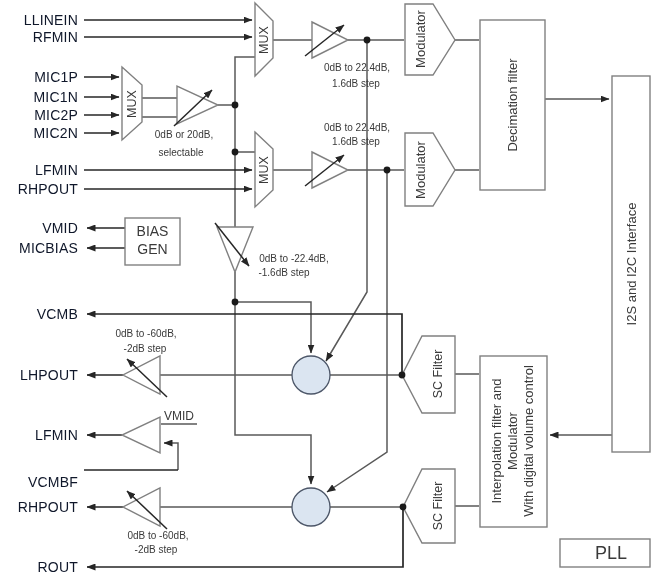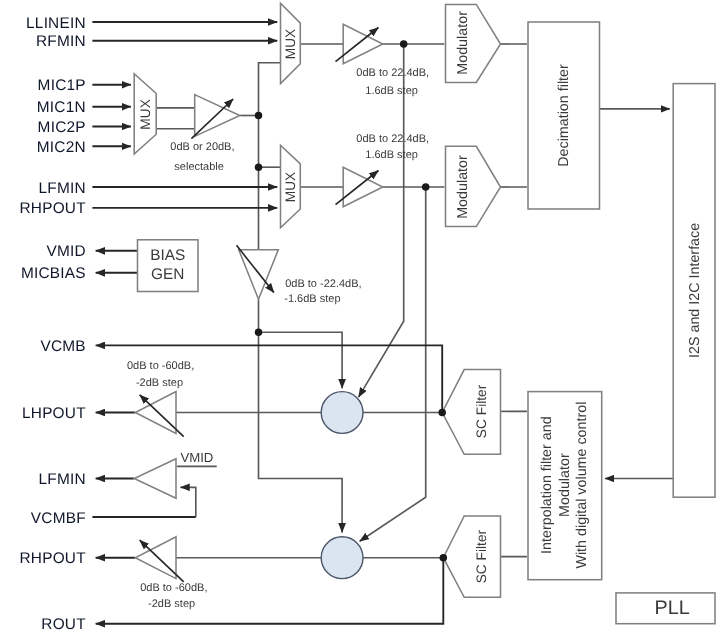--- a/index.html
+++ b/index.html
@@ -138,21 +138,21 @@
   <div class="pin" style="top:89px">MIC1N</div>
   <div class="pin" style="top:107px">MIC2P</div>
   <div class="pin" style="top:125px">MIC2N</div>
   <div class="pin" style="top:162px">LFMIN</div>
   <div class="pin" style="top:181px">RHPOUT</div>
   <div class="pin" style="top:220px">VMID</div>
   <div class="pin" style="top:240px">MICBIAS</div>
   <div class="pin" style="top:306px">VCMB</div>
   <div class="pin" style="top:367px">LHPOUT</div>
   <div class="pin" style="top:427px">LFMIN</div>
-  <div class="pin" style="top:462px">VCMBF</div>
+  <div class="pin" style="top:474px">VCMBF</div>
   <div class="pin" style="top:499px">RHPOUT</div>
   <div class="pin" style="top:559px">ROUT</div>
 
   <div class="vl" style="left:132px;top:104px;font-size:12.5px">MUX</div>
   <div class="vl" style="left:264px;top:40px;font-size:12.5px">MUX</div>
   <div class="vl" style="left:264px;top:170px;font-size:12.5px">MUX</div>
   <div class="vl" style="left:420px;top:39px">Modulator</div>
   <div class="vl" style="left:420px;top:170px">Modulator</div>
   <div class="vl" style="left:512px;top:105px">Decimation filter</div>
   <div class="vl" style="left:631px;top:264px">I2S and I2C Interface</div>

